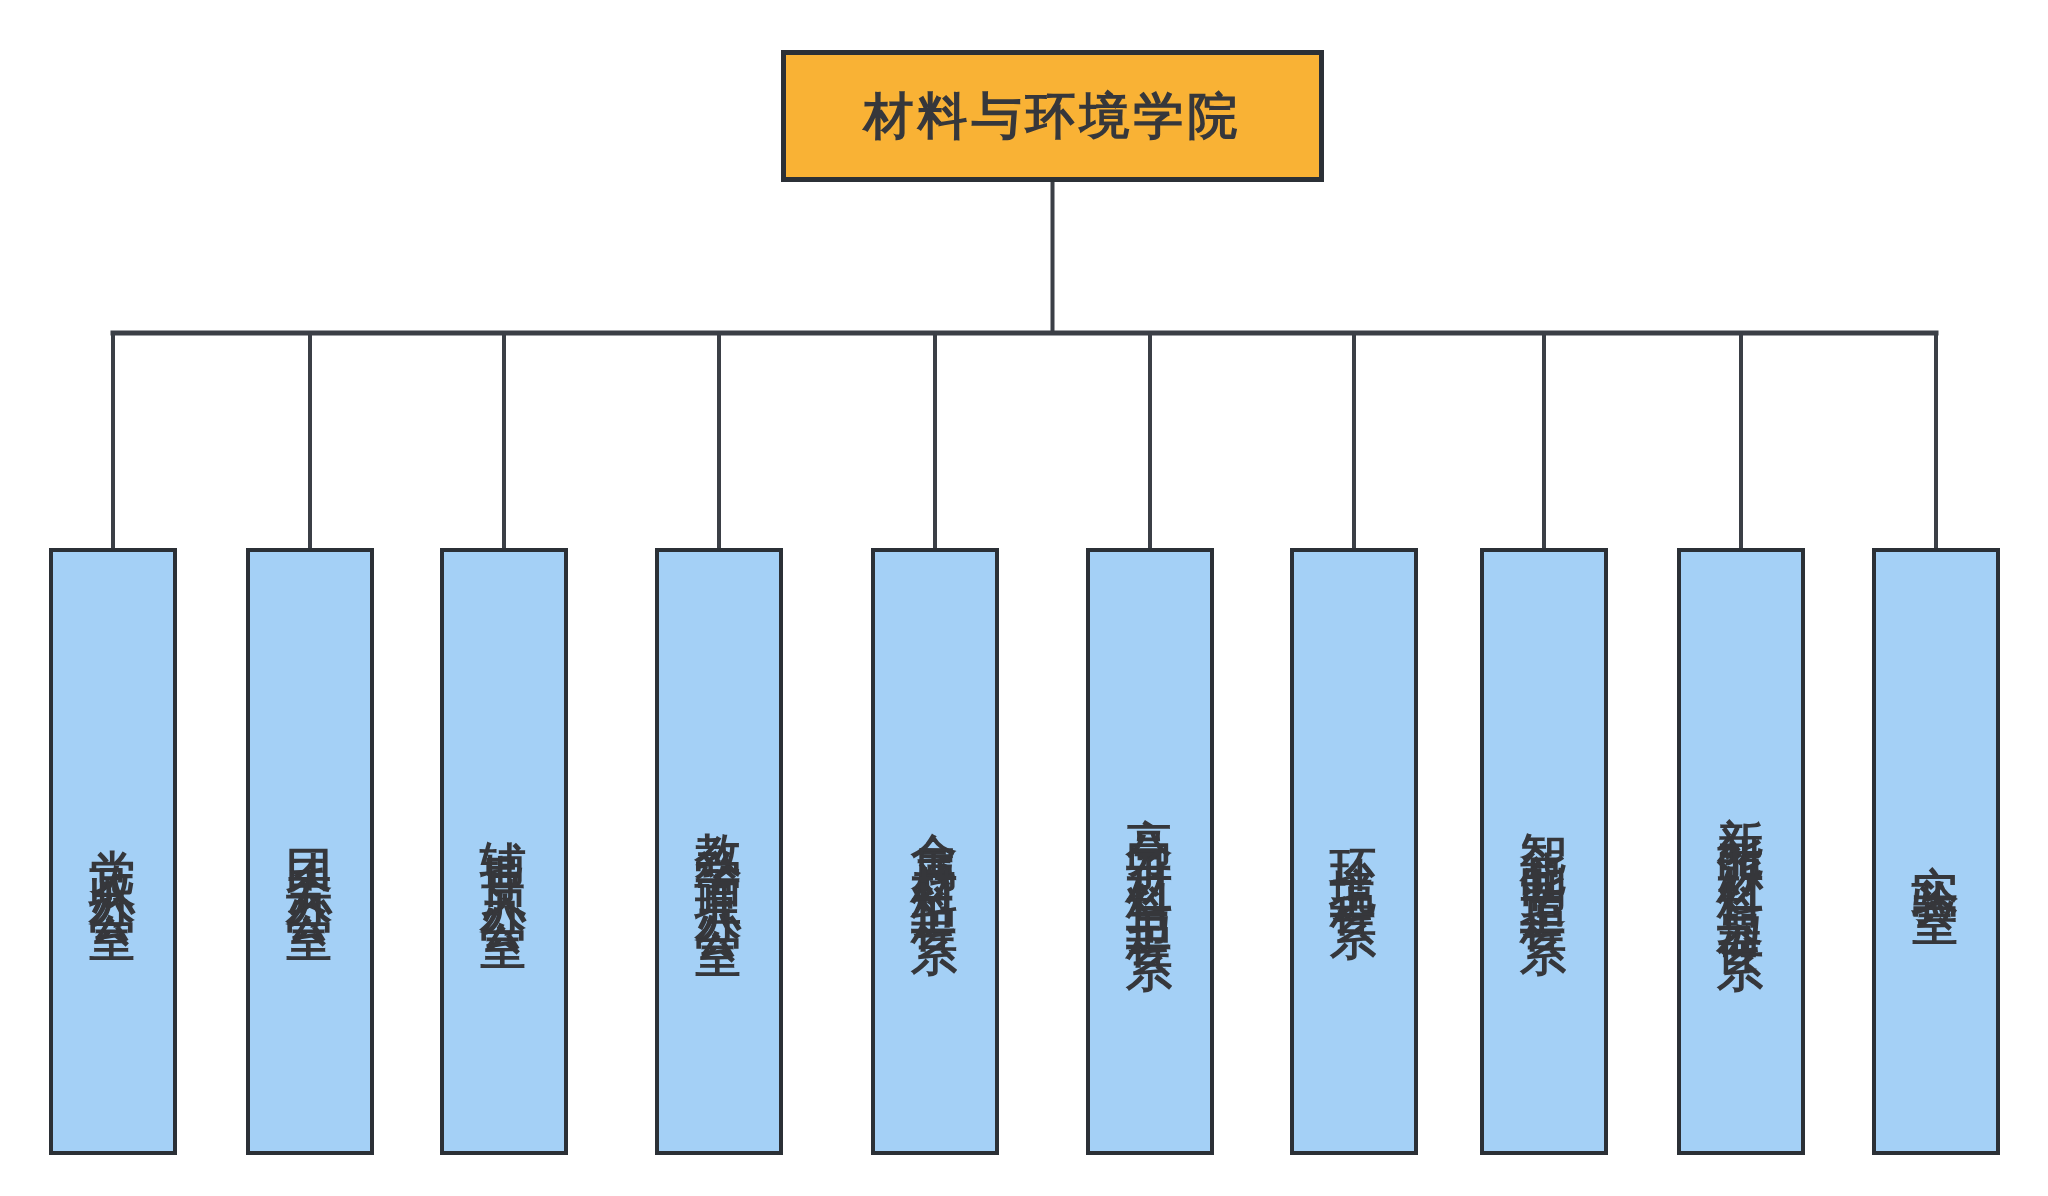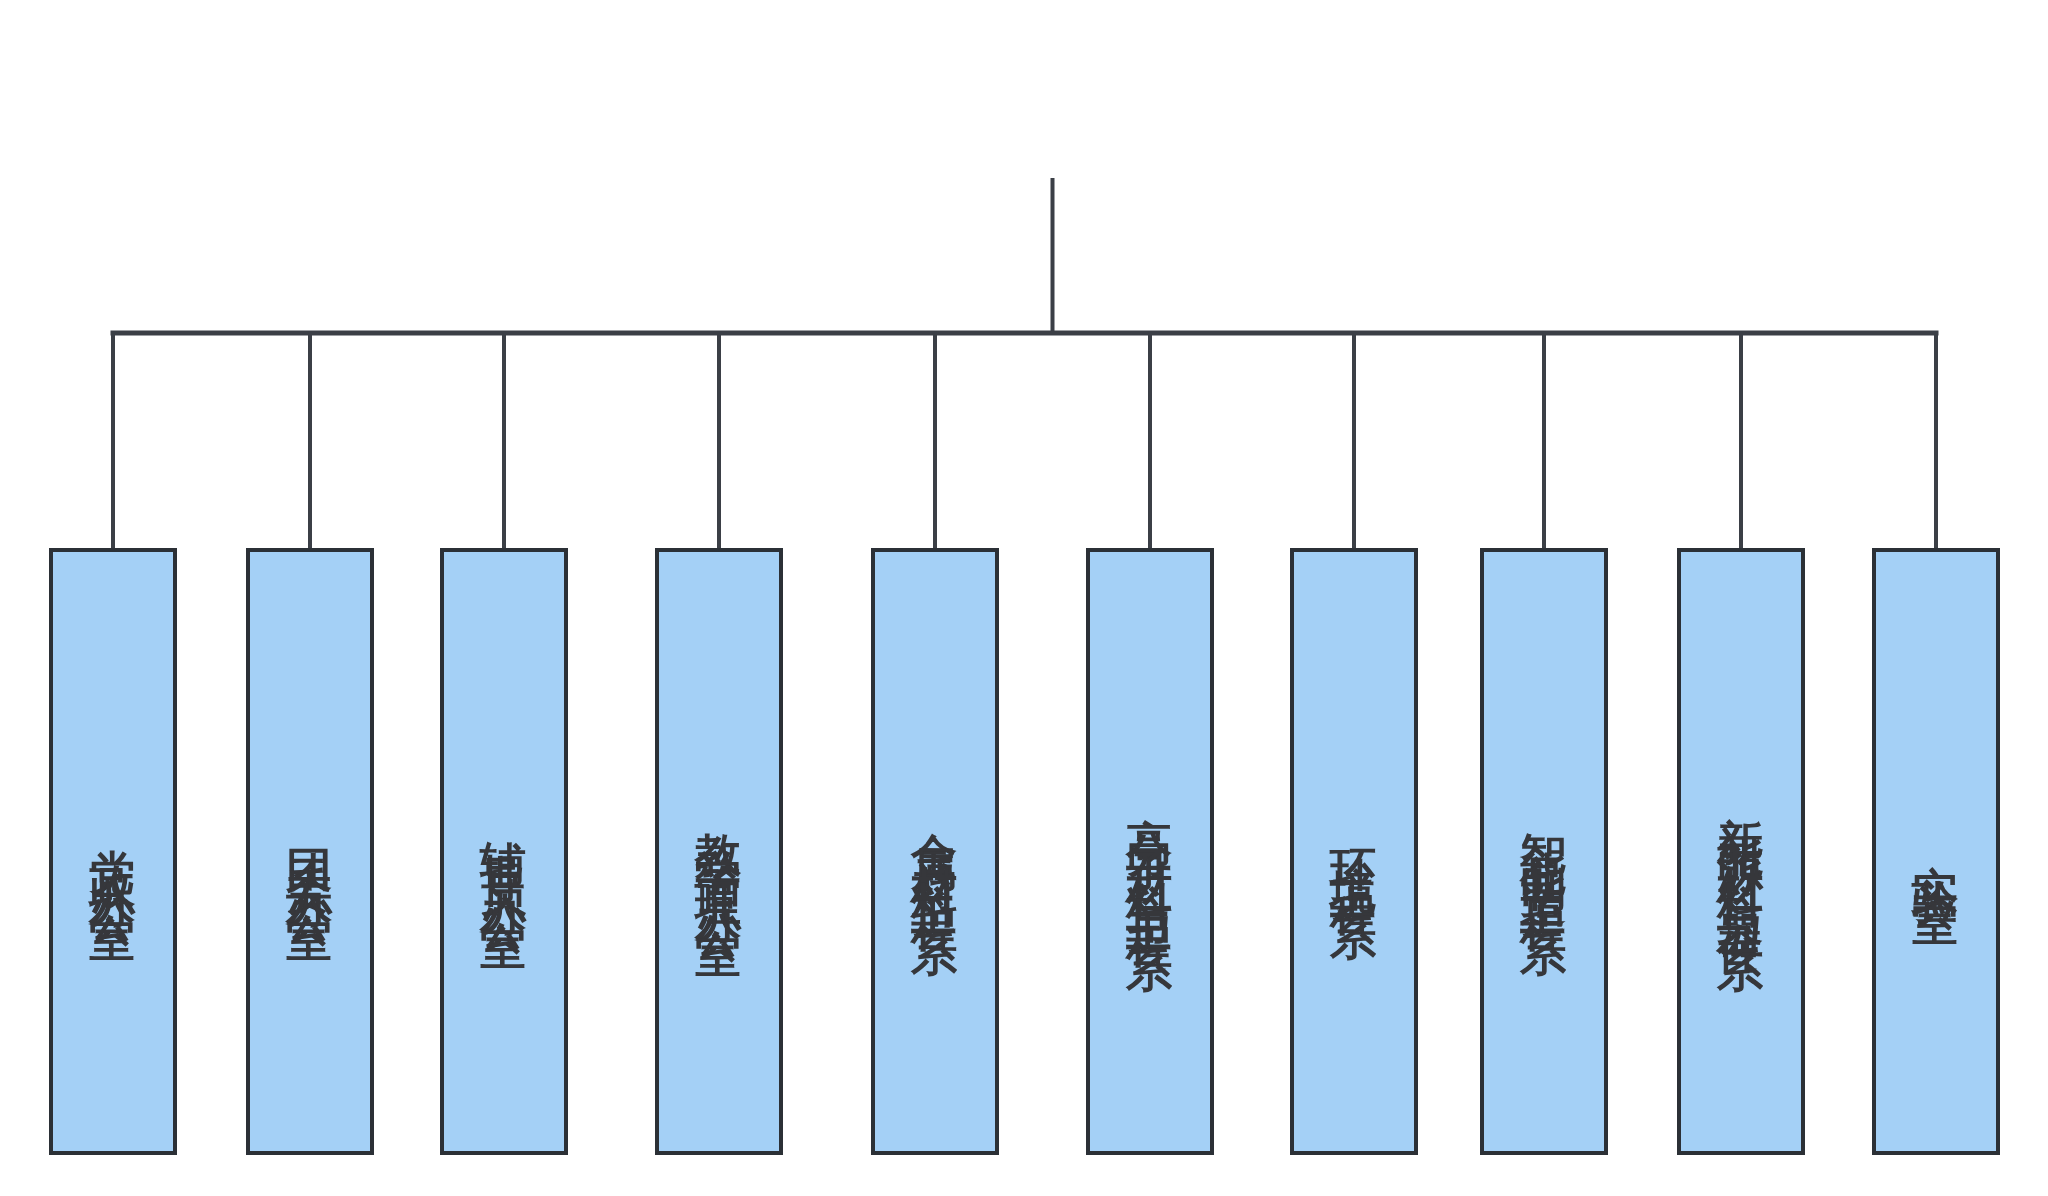--- a/index.html
+++ b/index.html
@@ -85,20 +85,23 @@
       <line x1="504" y1="333" x2="504" y2="552" stroke-width="4"></line>
       <line x1="719" y1="333" x2="719" y2="552" stroke-width="4"></line>
       <line x1="935" y1="333" x2="935" y2="552" stroke-width="4"></line>
       <line x1="1150" y1="333" x2="1150" y2="552" stroke-width="4"></line>
       <line x1="1354" y1="333" x2="1354" y2="552" stroke-width="4"></line>
       <line x1="1544" y1="333" x2="1544" y2="552" stroke-width="4"></line>
       <line x1="1741" y1="333" x2="1741" y2="552" stroke-width="4"></line>
       <line x1="1936" y1="333" x2="1936" y2="552" stroke-width="4"></line>
     </svg>
 
+  <div class="root-box">
+    <span class="root-label">材料与环境学院</span>
+  </div>
 
 <div class="dept-box" style="left: 49px; top: 548px;">
       <span class="dept-label">党政办公室</span>
     </div>
     <div class="dept-box" style="left: 246px; top: 548px;">
       <span class="dept-label">团委办公室</span>
     </div>
     <div class="dept-box" style="left: 440px; top: 548px;">
       <span class="dept-label">辅导员办公室</span>
     </div>

